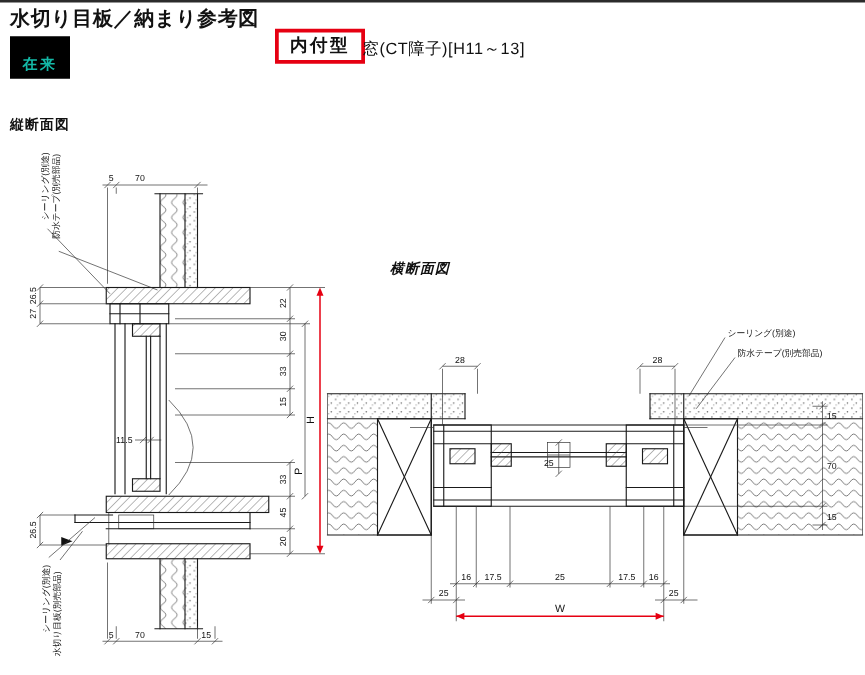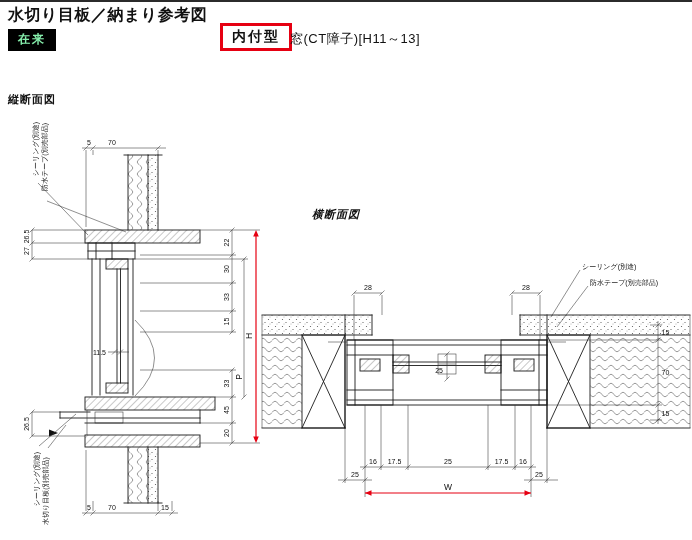--- a/index.html
+++ b/index.html
@@ -3,22 +3,22 @@
 <meta charset="utf-8">
 <style>
   * { margin:0; padding:0; box-sizing:border-box; }
   html,body { width:692px; height:540px; }
   body {
     position:relative; background:#ffffff; overflow:hidden;
     font-family:"Liberation Sans","DejaVu Sans",sans-serif; color:#111;
   }
   .top-rule { position:absolute; top:0; left:0; width:692px; height:2px; background:#2b2b2b; }
   .page-title { position:absolute; left:8px; top:5px; font-size:16px; font-weight:bold; letter-spacing:.5px; }
-  .badge { position:absolute; left:8px; top:29px; background:#000; color:#86efac;
-           font-size:12px; font-weight:bold; padding:2px 10px 3px; letter-spacing:2px; }
+  .badge { position:absolute; left:8px; top:29px; background:#000; color:#14b8a6;
+           font-size:12px; font-weight:bold; padding:14px 10px 3px; letter-spacing:2px; }
   .type-box { position:absolute; left:220px; top:23px; border:3px solid #e60012;
               font-size:14px; font-weight:bold; padding:2px 9px; letter-spacing:2px; background:#fff; }
   .window-spec { position:absolute; left:290px; top:30px; font-size:13px; font-weight:normal; letter-spacing:.5px; }
   .section-label { position:absolute; font-size:11px; font-weight:bold; letter-spacing:1px; }
   #vlabel { left:8px; top:92px; }
   #hlabel { left:312px; top:207px;font-style:italic; }
   svg.drawing { position:absolute; overflow:visible; }
   #vsec { left:0; top:105px; }
   #hsec { left:260px; top:255px; }
   .k { stroke:#1a1a1a; stroke-width:0.9; fill:none; stroke-linecap:square; }

